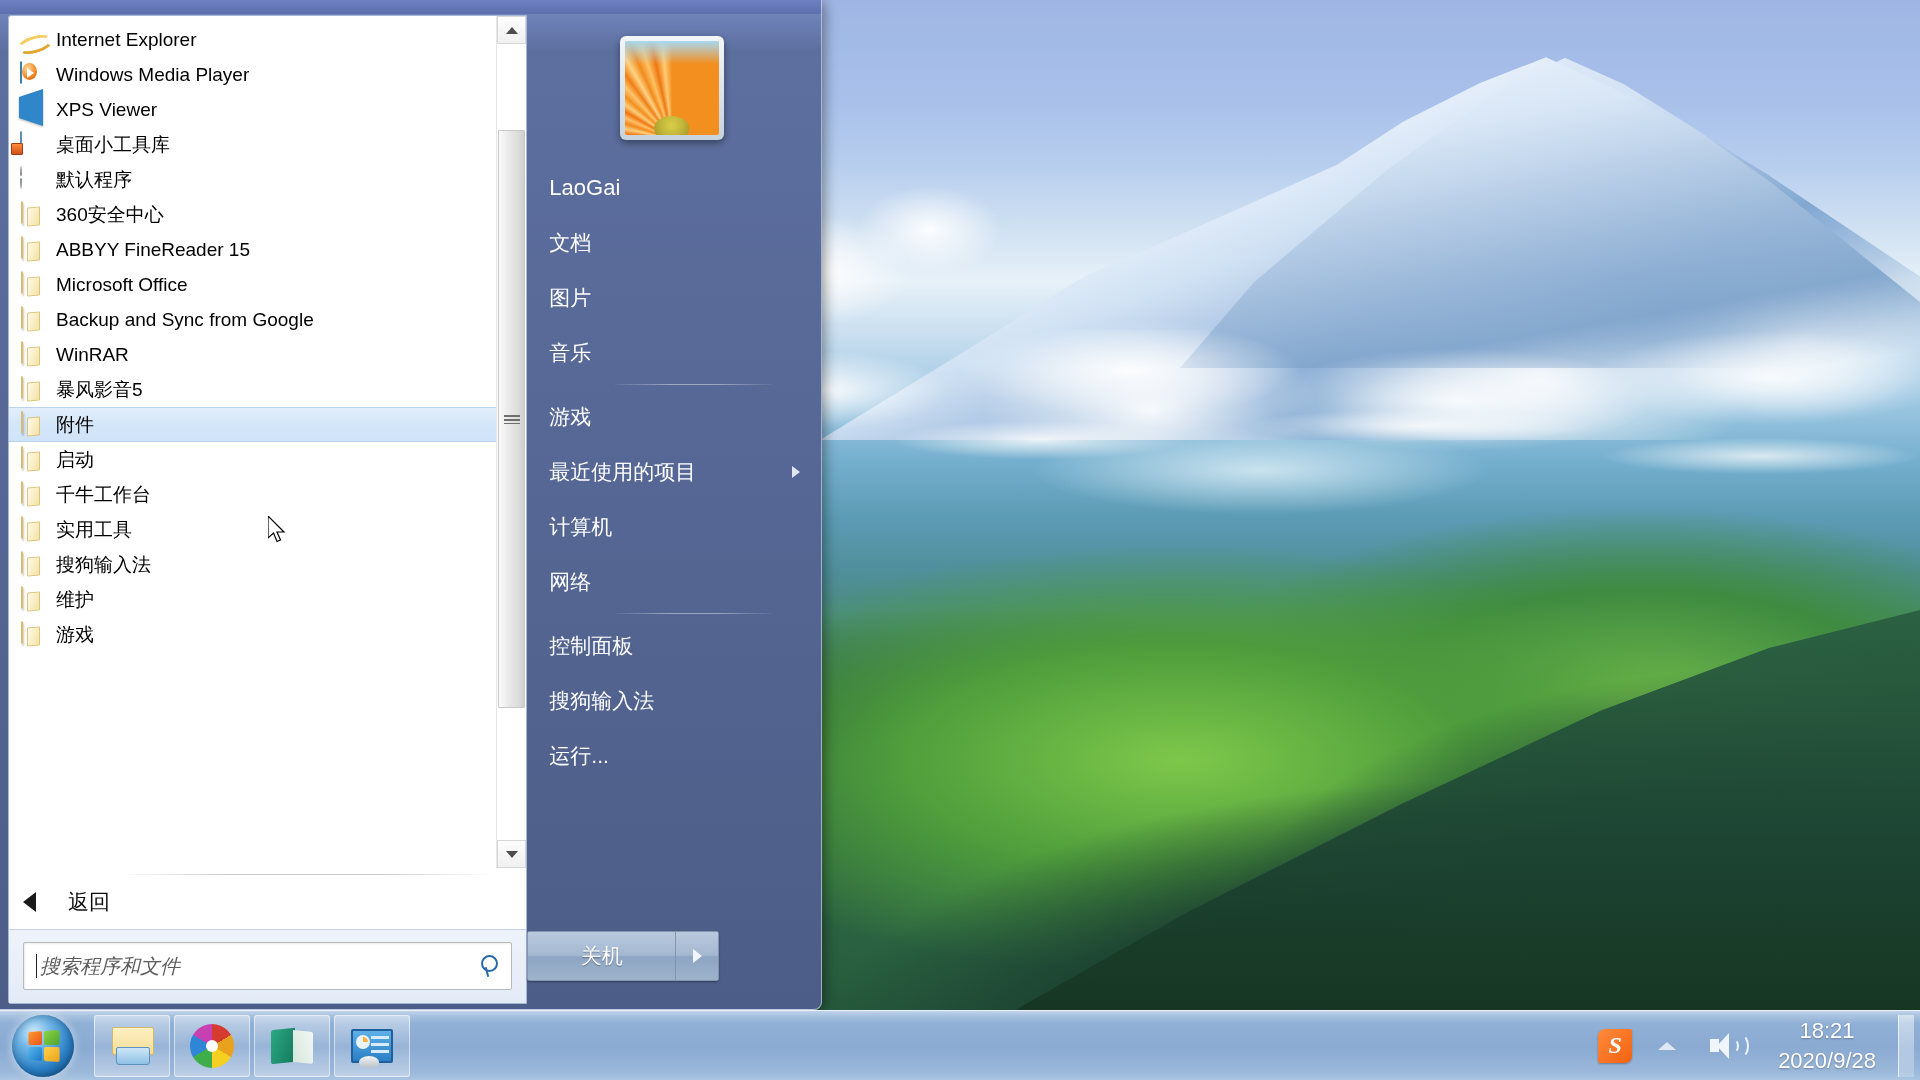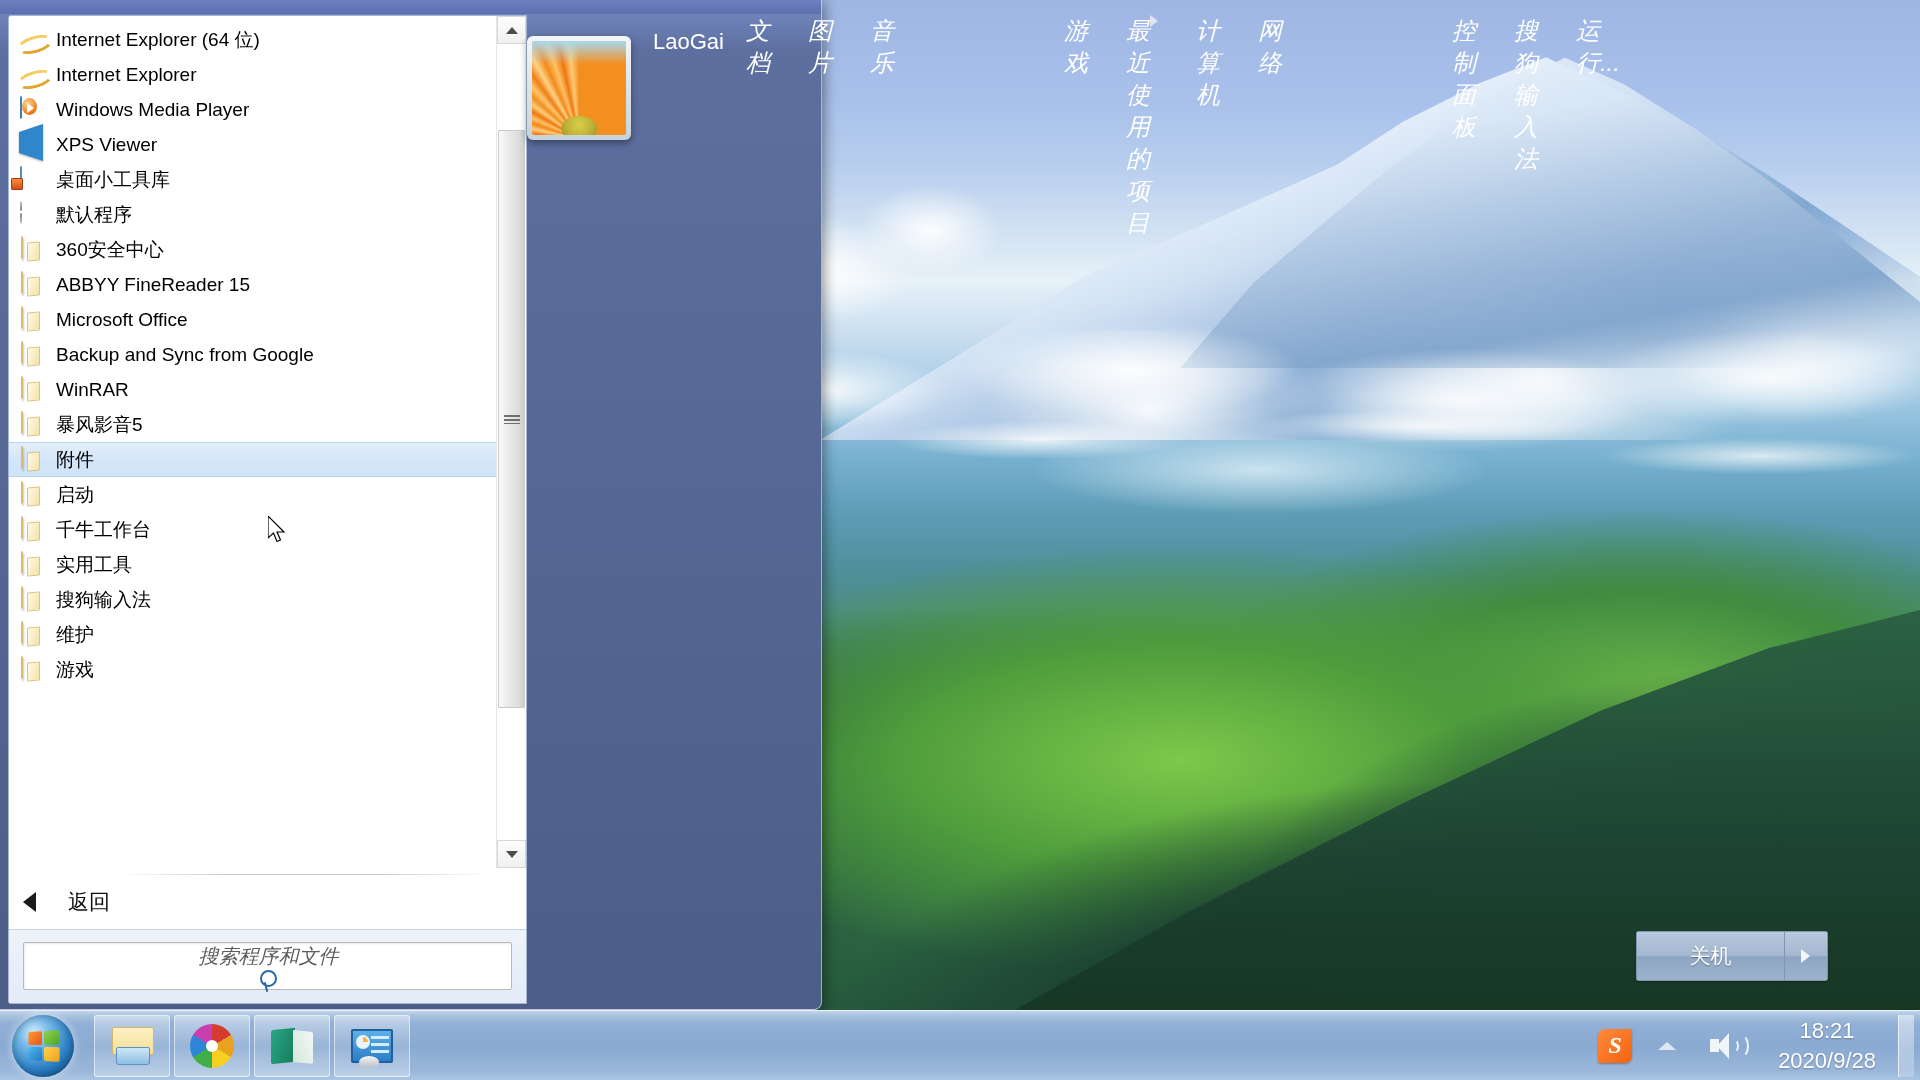--- a/index.html
+++ b/index.html
@@ -252,39 +252,38 @@
   }
   #backarrow {
     width:0;height:0;margin-right:32px;
     border-top:10px solid transparent; border-bottom:10px solid transparent; border-right:13px solid #1a1a1a;
   }
   #searchwrap { height: 74px; background: linear-gradient(to bottom,#eef3fb,#e3ebf7); border-top:1px solid #c4d2e8; padding: 12px 14px; }
   #searchbox {
     height: 48px; background:#fff; border:1px solid #b9b9b9; border-radius:2px;
     display:flex; align-items:center; padding: 0 10px 0 12px;
     box-shadow: inset 1px 1px 2px rgba(0,0,0,.08);
-    flex-direction: column;
   }
   #searchph { flex:1; font-style: italic; font-size: 20px; color:#5c5c5c; }
   #searchcaret { width:1px; height:24px; background:#222; margin-right:3px; }
   #searchicon { width: 22px; height: 22px; position: relative; flex:none; }
   #searchicon::before {
     content:""; position:absolute; left:2px; top:0; width:13px; height:13px;
     border:2px solid #2a69a8; border-radius:50%;
   }
   #searchicon::after {
     content:""; position:absolute; left:7px; top:12px; width:2px; height:10px;
     background:#2a69a8; transform: rotate(-14deg);
   }
 
   
   #rightpane {
     position: relative; z-index: 2;
     width: 289px; margin: 10px 0 0 0;
-    display:flex; flex-direction: row;
+    display:flex; flex-direction: column;
     color:#fff;
   }
   #avatarwrap { height: 146px; display:flex; align-items:center; justify-content:center; }
   #avatar {
     width: 104px; height: 104px; border-radius: 6px;
     background: linear-gradient(to bottom, #f2f6f9, #c6d3dd);
     padding: 5px; box-shadow: 0 3px 7px rgba(0,0,0,.4);
   }
   #avatarimg {
     width: 100%; height: 100%; border-radius: 2px; overflow:hidden; position:relative;
@@ -306,22 +305,22 @@
   }
   #avatarimg::after {
     content:""; position:absolute; left:50%; bottom:-6%; width:38%; height:26%;
     transform: translateX(-50%); border-radius:50%;
     background: radial-gradient(circle at 50% 35%, #d9cf4a 0%, #c3b63a 45%, #9a8e25 100%);
   }
 
   #username { font-size: 22px; padding: 0 0 0 22px; height: 54px; display:flex; align-items:center; }
 
   .ritem {
-    height: 55px; display:flex; align-items:flex-start; padding: 0 16px 0 22px;
-    font-size: 24px; cursor: default; position: relative; font-style: italic;
+    height: 55px; display:flex; align-items:center; padding: 0 16px 0 22px;
+    font-size: 21px; cursor: default; position: relative;
   }
   .ritem .rarrow {
     margin-left:auto; width:0;height:0;
     border-top:6px solid transparent; border-bottom:6px solid transparent; border-left:8px solid #dfe6f0;
   }
   .rsep { height:1px; margin: 4px 44px 4px 88px; background: linear-gradient(to right, rgba(255,255,255,.05), rgba(255,255,255,.42) 35%, rgba(255,255,255,.42) 65%, rgba(255,255,255,.05)); }
 
   #shutwrap { margin-top: auto; height: 96px; display:flex; align-items:center; }
   #shutgroup { display:flex; height: 50px; border-radius:3px; overflow:hidden; box-shadow: 0 1px 2px rgba(0,0,0,.35); }
   #shutbtn {
@@ -479,24 +478,20 @@
   <div id="cloudband"></div>
   <div id="darkridge"></div>
 </div>
 
 <div id="startmenu">
 
   <div id="leftpane">
     <div id="progscroll">
       <div id="proglist">
 
-        <div class="prog">
-          <span class="picon"><span class="ico-ie"></span></span>
-          <span>Internet Explorer (64 位)</span>
-        </div>
 
         <div class="prog">
           <span class="picon"><span class="ico-ie"></span></span>
           <span>Internet Explorer</span>
         </div>
 
         <div class="prog">
           <span class="picon"><span class="ico-wmp"></span></span>
           <span>Windows Media Player</span>
         </div>

